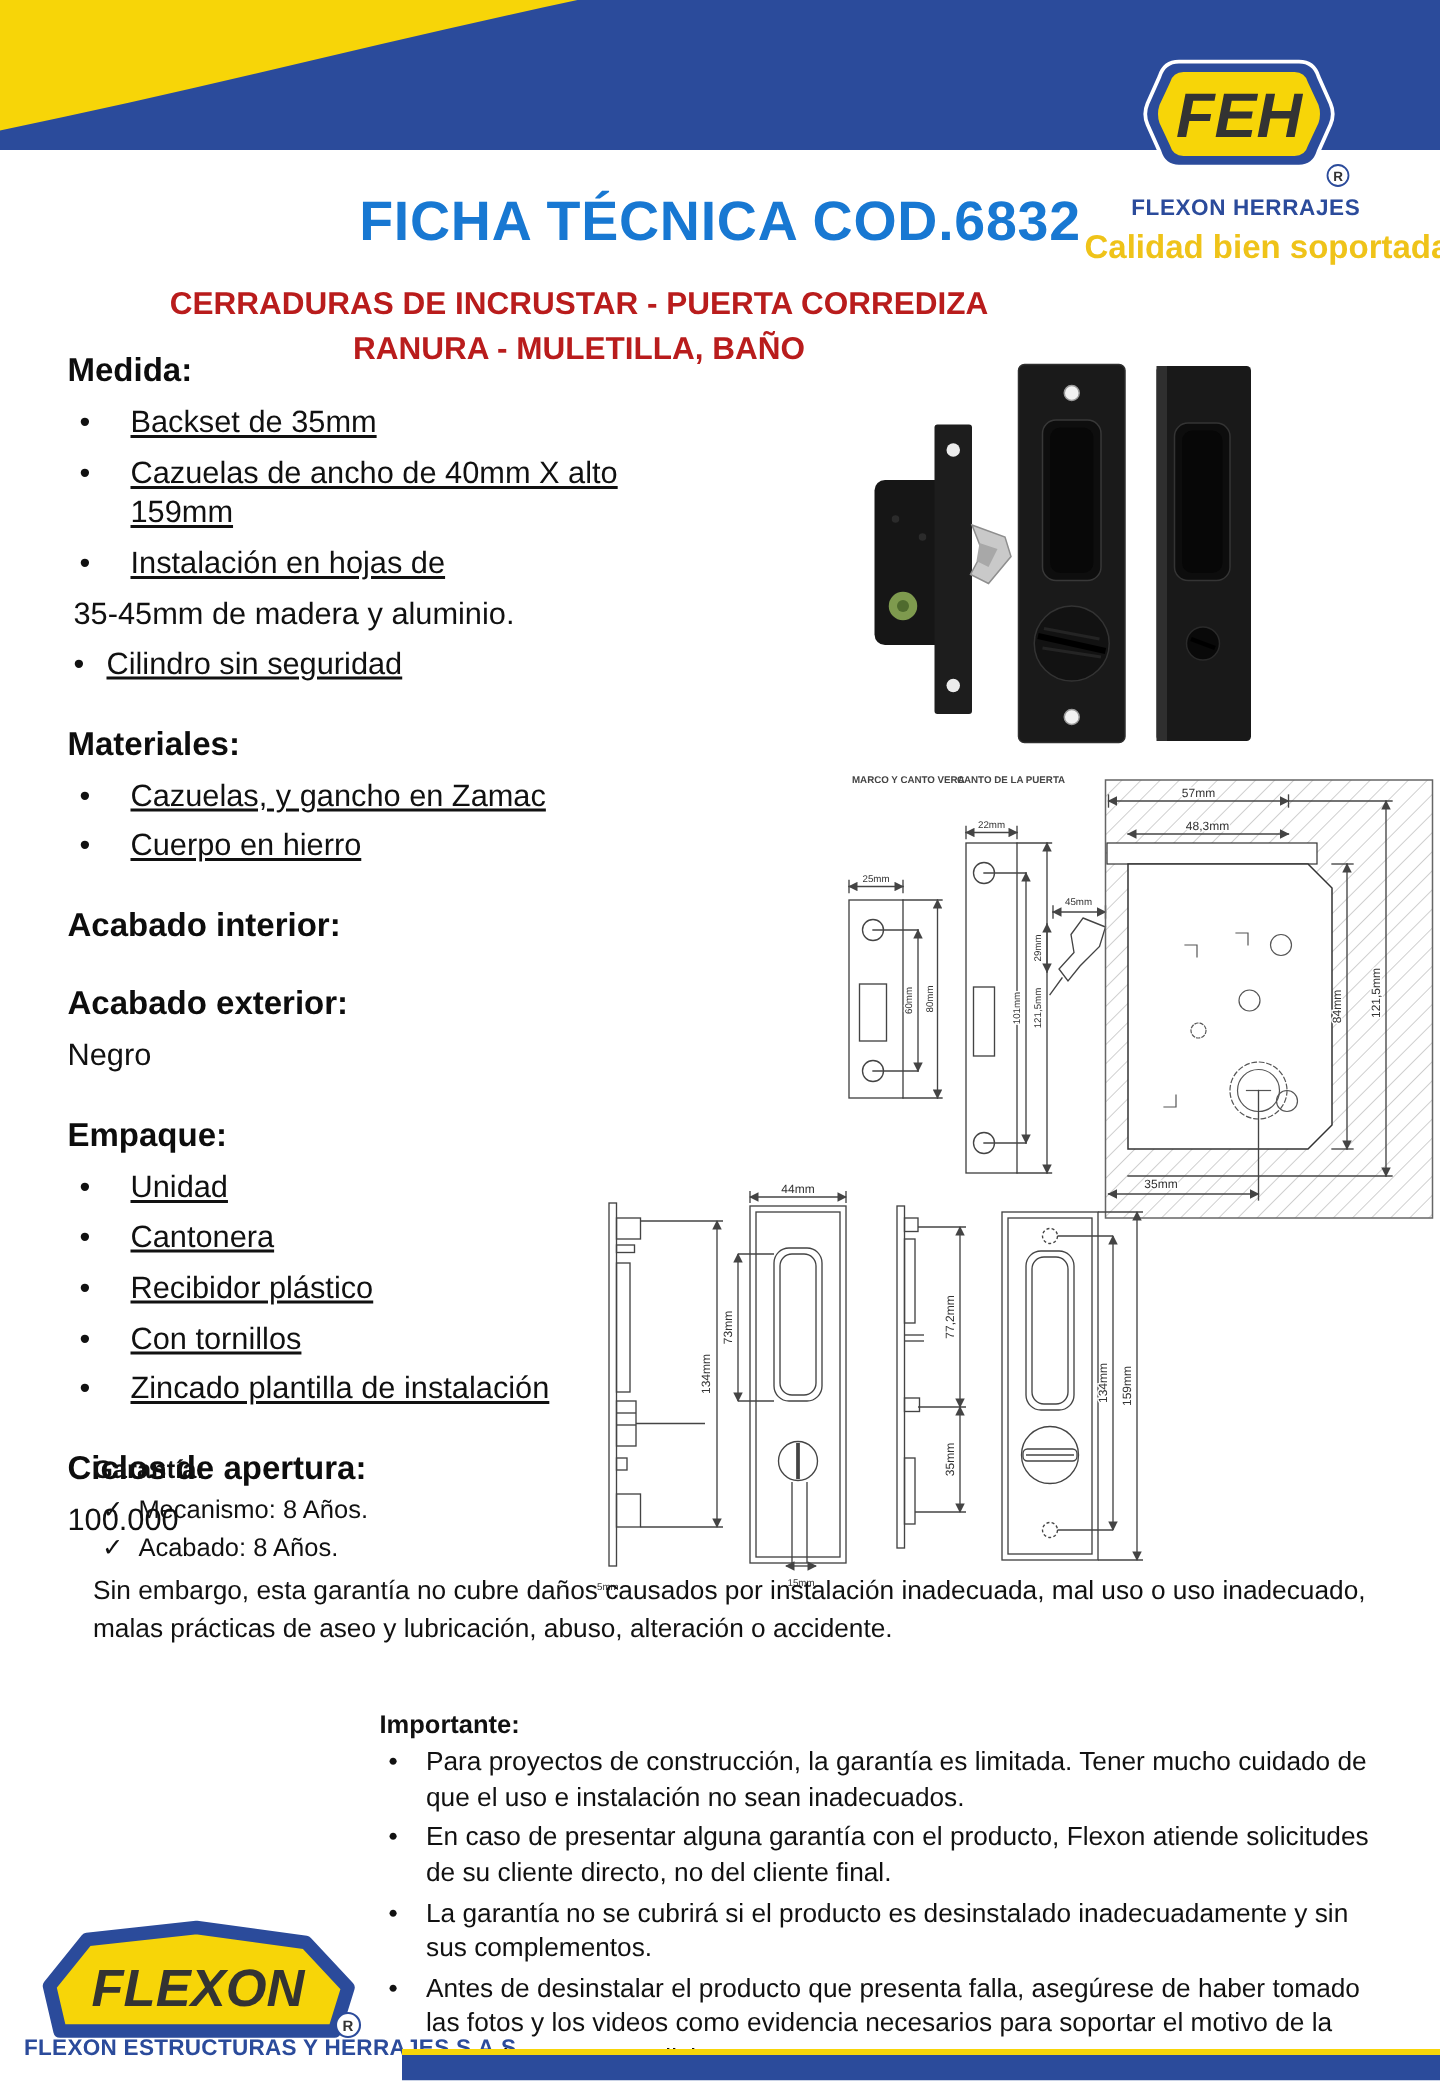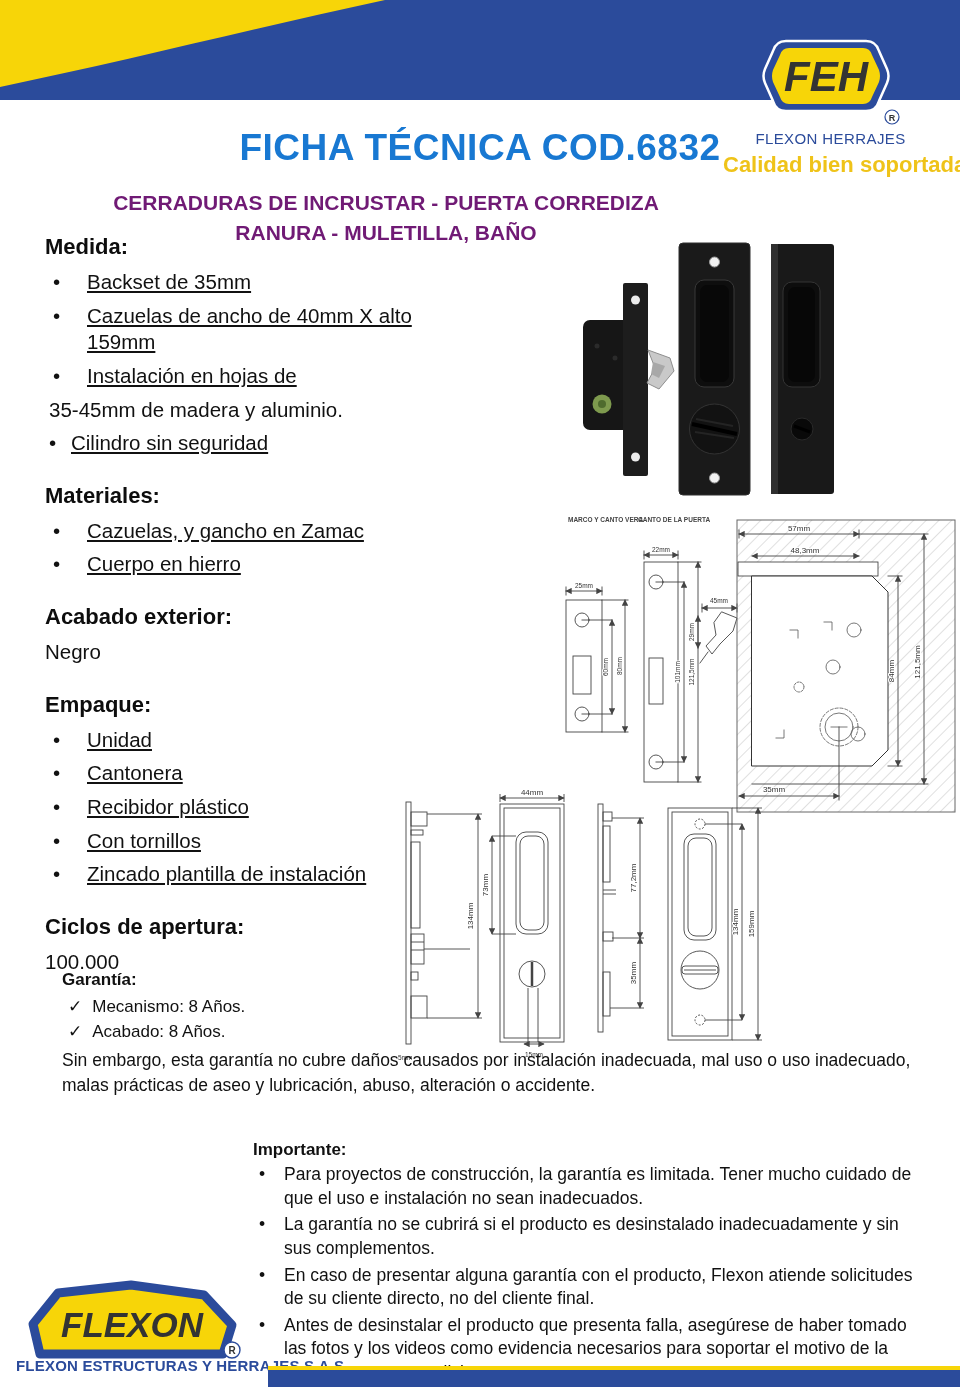--- a/index.html
+++ b/index.html
@@ -3,25 +3,25 @@
 <meta charset="utf-8">
 <style>
   html,body{margin:0;padding:0;}
   body{width:960px;height:1387px;position:relative;overflow:hidden;background:#fff;
        font-family:"Liberation Sans",sans-serif;color:#111;}
   .abs{position:absolute;}
 
   
   #header-band{left:0;top:0;width:960px;height:100px;}
   #brand{right:22px;top:38px;width:215px;text-align:center;}
-  #brand-company{color:#2B4B9B;font-weight:normal;font-size:15px;letter-spacing:.4px;margin-top:4px;}
+  #brand-company{color:#2B4B9B;font-weight:bold;font-size:15px;letter-spacing:.4px;margin-top:4px;}
   #brand-tagline{color:#EFC319;font-weight:bold;font-size:22px;margin-top:5px;white-space:nowrap;}
   #doc-title{left:0;top:127px;width:960px;text-align:center;color:#1878D2;
              font-size:37px;font-weight:bold;letter-spacing:.5px;}
-  #doc-subtitle{left:0;top:188px;width:772px;text-align:center;color:#701a75;
+  #doc-subtitle{left:0;top:188px;width:772px;text-align:center;color:#b91c1c;
                 font-size:21px;font-weight:bold;line-height:1.45;}
 
   
   #specs{left:45px;top:234px;width:432px;}
   #specs h2{font-size:22px;margin:26px 0 9px;color:#0d0d0d;}
   #specs h2.first{margin-top:0;}
   #specs ul{list-style:none;margin:0;padding:0;}
   #specs li{position:relative;font-size:20.5px;line-height:1.3;padding-left:42px;margin-bottom:7px;text-decoration:underline;}
   #specs li::before{content:"•";position:absolute;left:8px;}
   #specs li.tight{padding-left:26px;}
@@ -90,20 +90,21 @@
   <ul>
     <li class="tight">Cilindro sin seguridad</li>
   </ul>
 
   <h2>Materiales:</h2>
   <ul>
     <li>Cazuelas, y gancho en Zamac</li>
     <li>Cuerpo en hierro</li>
   </ul>
 
+  <h2>Acabado interior:</h2>
 
   <h2>Acabado exterior:</h2>
   <div class="value">Negro</div>
 
   <h2>Empaque:</h2>
   <ul>
     <li>Unidad</li>
     <li>Cantonera</li>
     <li>Recibidor plástico</li>
     <li>Con tornillos</li>
@@ -338,22 +339,22 @@
   <div class="check-line">
     <span class="check-mark">✓</span><span>Acabado: 8 Años.</span>
   </div>
   <p>Sin embargo, esta garantía no cubre daños causados por instalación inadecuada, mal uso o uso inadecuado, malas prácticas de aseo y lubricación, abuso, alteración o accidente.</p>
 </div>
 
 <div id="importante" class="abs">
   <h3>Importante:</h3>
   <ul>
     <li>Para proyectos de construcción, la garantía es limitada. Tener mucho cuidado de que el uso e instalación no sean inadecuados.</li>
+    <li>En caso de presentar alguna garantía con el producto, Flexon atiende solicitudes de su cliente directo, no del cliente final.</li>
     <li>La garantía no se cubrirá si el producto es desinstalado inadecuadamente y sin sus complementos.</li>
-    <li>En caso de presentar alguna garantía con el producto, Flexon atiende solicitudes de su cliente directo, no del cliente final.</li>
     <li>Antes de desinstalar el producto que presenta falla, asegúrese de haber tomado las fotos y los videos como evidencia necesarios para soportar el motivo de la garantía que va a solicitar.</li>
   </ul>
 </div>
 
 <svg class="abs" style="left:28px;top:1280px;" width="216" height="80" viewBox="0 0 216 80">
   <polygon points="12,74 5,44 30,13 103,5 176,15 204,45 195,74" fill="#F7D508" stroke="#2B4B9B" stroke-width="9" stroke-linejoin="round"></polygon>
   <text x="104" y="57" text-anchor="middle" font-size="35" font-weight="bold" font-style="italic" fill="#2B4B9B">FLEXON</text>
   <circle cx="204" cy="70" r="8" fill="#fff" stroke="#2B4B9B" stroke-width="1.4"></circle>
   <text x="204" y="74" text-anchor="middle" font-size="10" font-weight="bold" fill="#2B4B9B">R</text>
 </svg>

